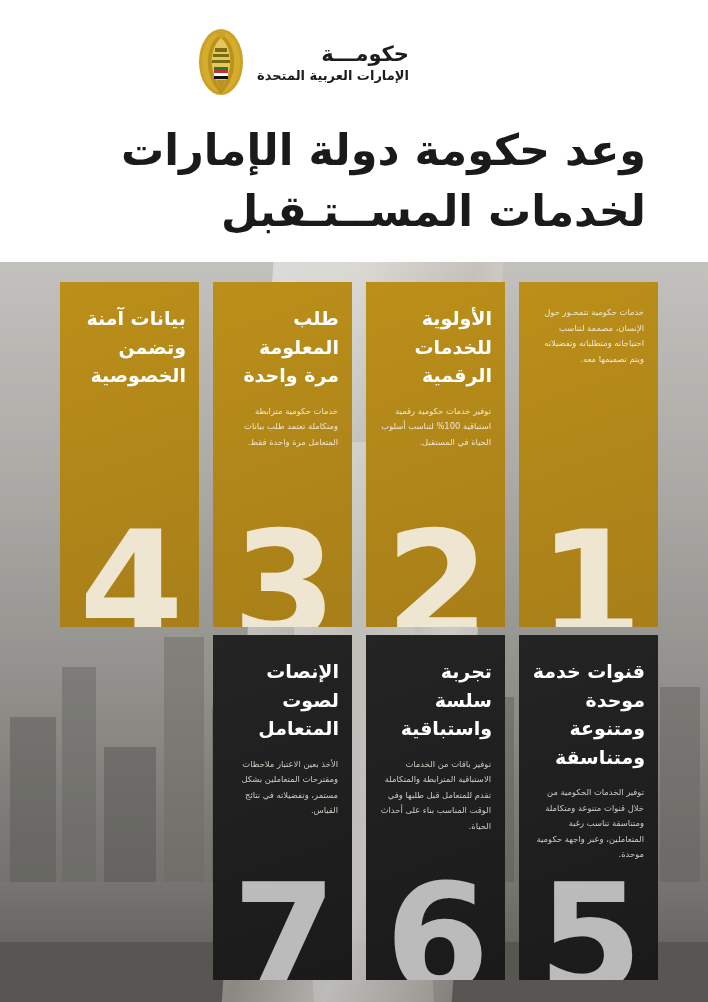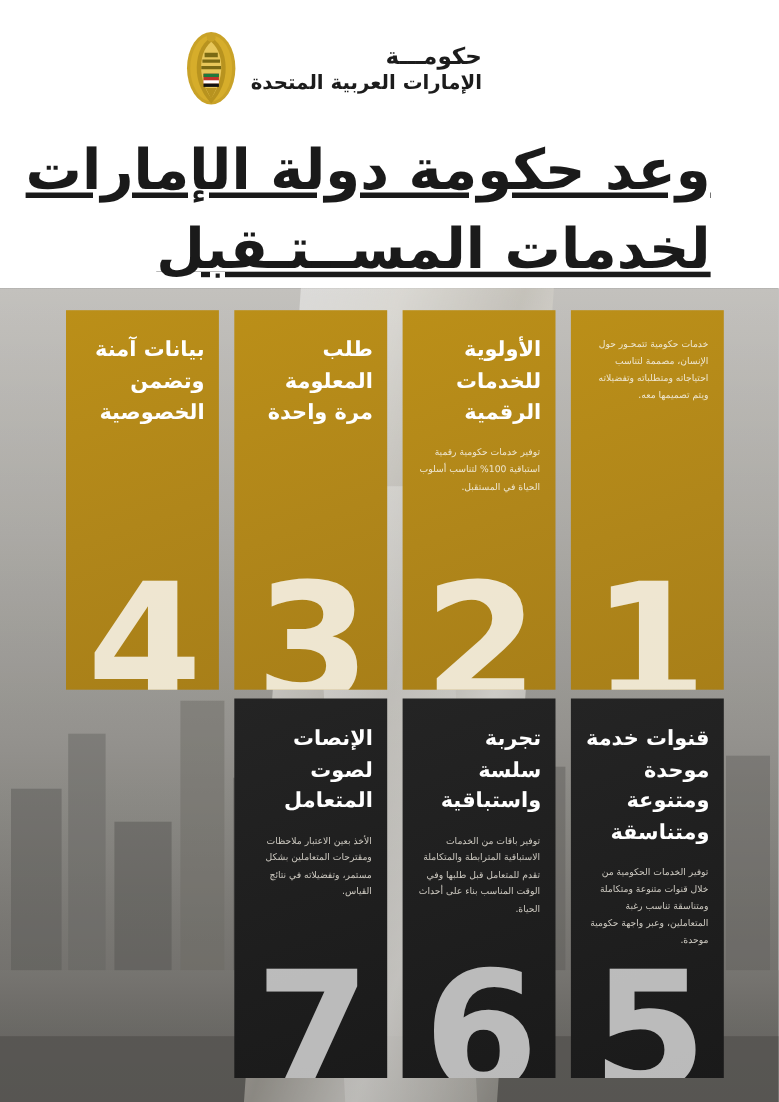--- a/index.html
+++ b/index.html
@@ -51,39 +51,38 @@
     text-align: right;
     line-height: 1.22;
     color: #1c1c1c;
   }
   .logo-text .l1 {
     font-size: 21px;
     font-weight: bold;
     letter-spacing: 1px;
   }
   .logo-text .l2 {
-    font-size: 18px;
+    font-size: 13px;
     font-weight: bold;
   }
 
   .title-block {
     position: absolute;
     top: 120px;
     right: 62px;
     left: 62px;
     text-align: right;
     color: #1a1a1a;
   }
   .title-line {
-    font-size: 51px;
+    font-size: 43px;
     font-weight: bold;
     letter-spacing: 1px;
     line-height: 1.42;
     white-space: nowrap;
-    text-decoration: underline;
   }
 
   
   .photo {
     position: absolute;
     top: 262px; left: 0;
     width: 708px;
     height: 740px;
     overflow: hidden;
     background: #8a8a88;
@@ -272,20 +271,21 @@
 للخدمات
 الرقمية</div>
       <div class="c-body">توفير خدمات حكومية رقمية استباقية 100% لتناسب أسلوب الحياة في المستقبل.</div>
       <div class="c-num">2</div>
     </div>
 
     <div class="card gold">
       <div class="c-title">طلب
 المعلومة
 مرة واحدة</div>
+      <div class="c-body">خدمات حكومية مترابطة ومتكاملة تعتمد طلب بيانات المتعامل مرة واحدة فقط.</div>
       <div class="c-num">3</div>
     </div>
 
     <div class="card gold">
       <div class="c-title">بيانات آمنة
 وتضمن
 الخصوصية</div>
       <div class="c-num">4</div>
     </div>
 

